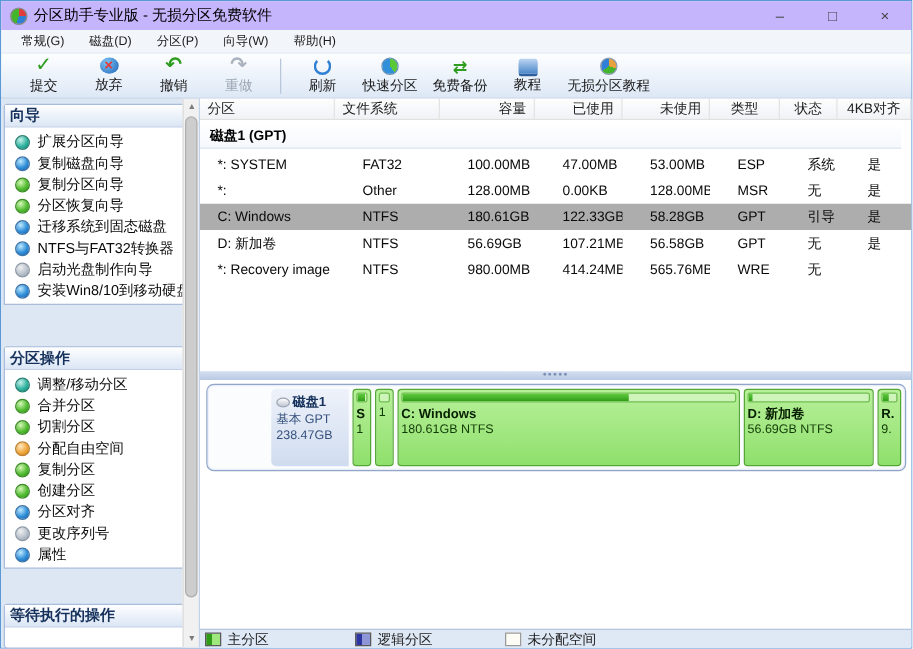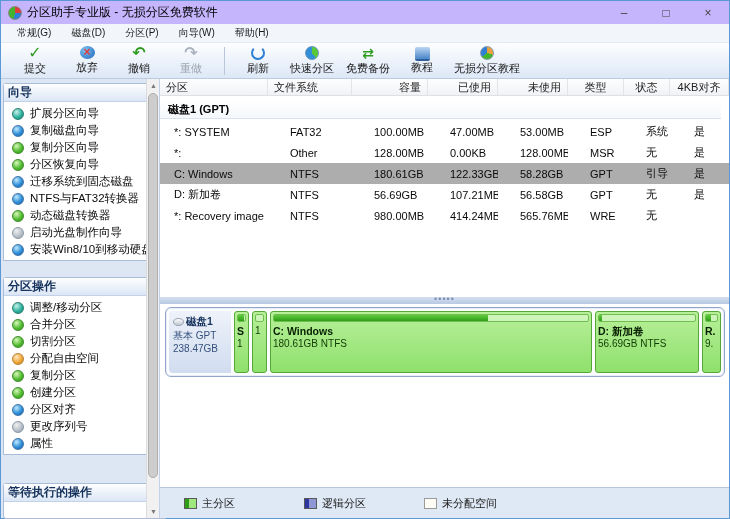--- a/index.html
+++ b/index.html
@@ -70,38 +70,38 @@
   .tbl-rows { position:absolute; top:42px; left:0; right:0; }
   .t-row { height:21px; display:grid; grid-template-columns:108px 84px 76px 70px 70px 56px 46px 1fr; align-items:center; }
   .t-row.selected { background:#adadad; }
   .t-row .tc { font-size:11px; color:#0a0a0a; padding:0 22px; white-space:nowrap; overflow:hidden; }
   .t-row .tc:first-child { padding-left:14px; }
 
   .splitter { position:absolute; top:218px; left:0; right:0; height:7px; background:linear-gradient(#d4dff0,#b9c9e4); text-align:center; font-size:9px; line-height:5px; color:#7d90b5; letter-spacing:1px; }
 
   
   .disk-panel { position:absolute; top:228px; left:5px; width:560px; height:70px; border:1px solid #93a6c9; border-radius:6px; background:#fbfcfe; display:flex; padding:3px; gap:3px; box-shadow:inset 0 0 0 1px #e8eef8; }
-  .disk-info { width:62px; flex:0 0 62px; background:linear-gradient(#eef2fa,#d0dcef); border-radius:4px 0 0 4px; padding:4px 3px 0 4px; }
+  .disk-info { width:62px; flex:0 0 62px; background:linear-gradient(#eef2fa,#d0dcef); border-radius:4px 0 0 4px; padding:4px 3px 0 4px;margin-left:48px; }
   .disk-info .di-row1 { display:flex; align-items:center; }
   .disk-ico { width:11px; height:8px; border-radius:50%; background:linear-gradient(#fdfdfd,#bfc7d2); border:1px solid #9aa4b2; margin-right:2px; }
   .di-name { font-size:10.5px; font-weight:bold; color:#16325c; }
   .di-line { font-size:10px; color:#35507c; line-height:13px; white-space:nowrap; }
   .blocks { flex:1; display:flex; gap:3px; }
   .blk { border:1px solid #56a836; border-radius:3px; background:linear-gradient(#b8f09a,#8fe06c); padding:2px 2px 0 2px; overflow:hidden; }
   .blk.b-s, .blk.b-m { flex:0 0 15px; }
   .blk.b-c { flex:1; }
   .blk.b-d { flex:0 0 104px; }
   .blk.b-r { flex:0 0 19px; }
   .usage { height:8px; border:1px solid #6fbf4f; border-radius:2px; background:rgba(255,255,255,.35); overflow:hidden; margin-bottom:3px; }
   .usage-fill { height:100%; background:linear-gradient(#5ecb3e,#2f9c17); }
   .blk .l1 { font-size:10.5px; font-weight:bold; color:#071f00; line-height:13px; white-space:nowrap; }
   .blk .l2 { font-size:10px; color:#123c06; line-height:12px; white-space:nowrap; }
 
   
-  .legend { position:absolute; bottom:0; left:0; right:0; height:31px; background:#dfe9f5; border-top:1px solid #b5c6de; display:flex; align-items:center; padding-left:24px; }
+  .legend { position:absolute; bottom:0; left:0; right:0; height:15px; background:#dfe9f5; border-top:1px solid #b5c6de; display:flex; align-items:center; padding-left:4px; }
   .lg-item { display:flex; align-items:center; width:120px; }
   .lg-box { width:13px; height:11px; border:1px solid #5a5a5a; margin-right:5px; }
   .lg-box.primary { background:linear-gradient(90deg,#2f9c17 40%, #9fe87e 40%); }
   .lg-box.logical { background:linear-gradient(90deg,#2c35a0 40%, #8f96d8 40%); }
   .lg-box.unalloc { background:#fdfdf6; border-color:#9a9a9a; }
   .lg-label { font-size:11px; color:#1a1a1a; }
 </style>
 </head>
 <body>
 
@@ -189,24 +189,20 @@
             <span class="orb green"></span>
             <span class="si-label">分区恢复向导</span>
           </div>
         <div class="side-item">
             <span class="orb"></span>
             <span class="si-label">迁移系统到固态磁盘</span>
           </div>
         <div class="side-item">
             <span class="orb"></span>
             <span class="si-label">NTFS与FAT32转换器</span>
-          </div>
-        <div class="side-item">
-            <span class="orb green"></span>
-            <span class="si-label">动态磁盘转换器</span>
           </div>
         <div class="side-item">
             <span class="orb gray"></span>
             <span class="si-label">启动光盘制作向导</span>
           </div>
         <div class="side-item">
             <span class="orb"></span>
             <span class="si-label">安装Win8/10到移动硬盘</span>
           </div>
       </div>

